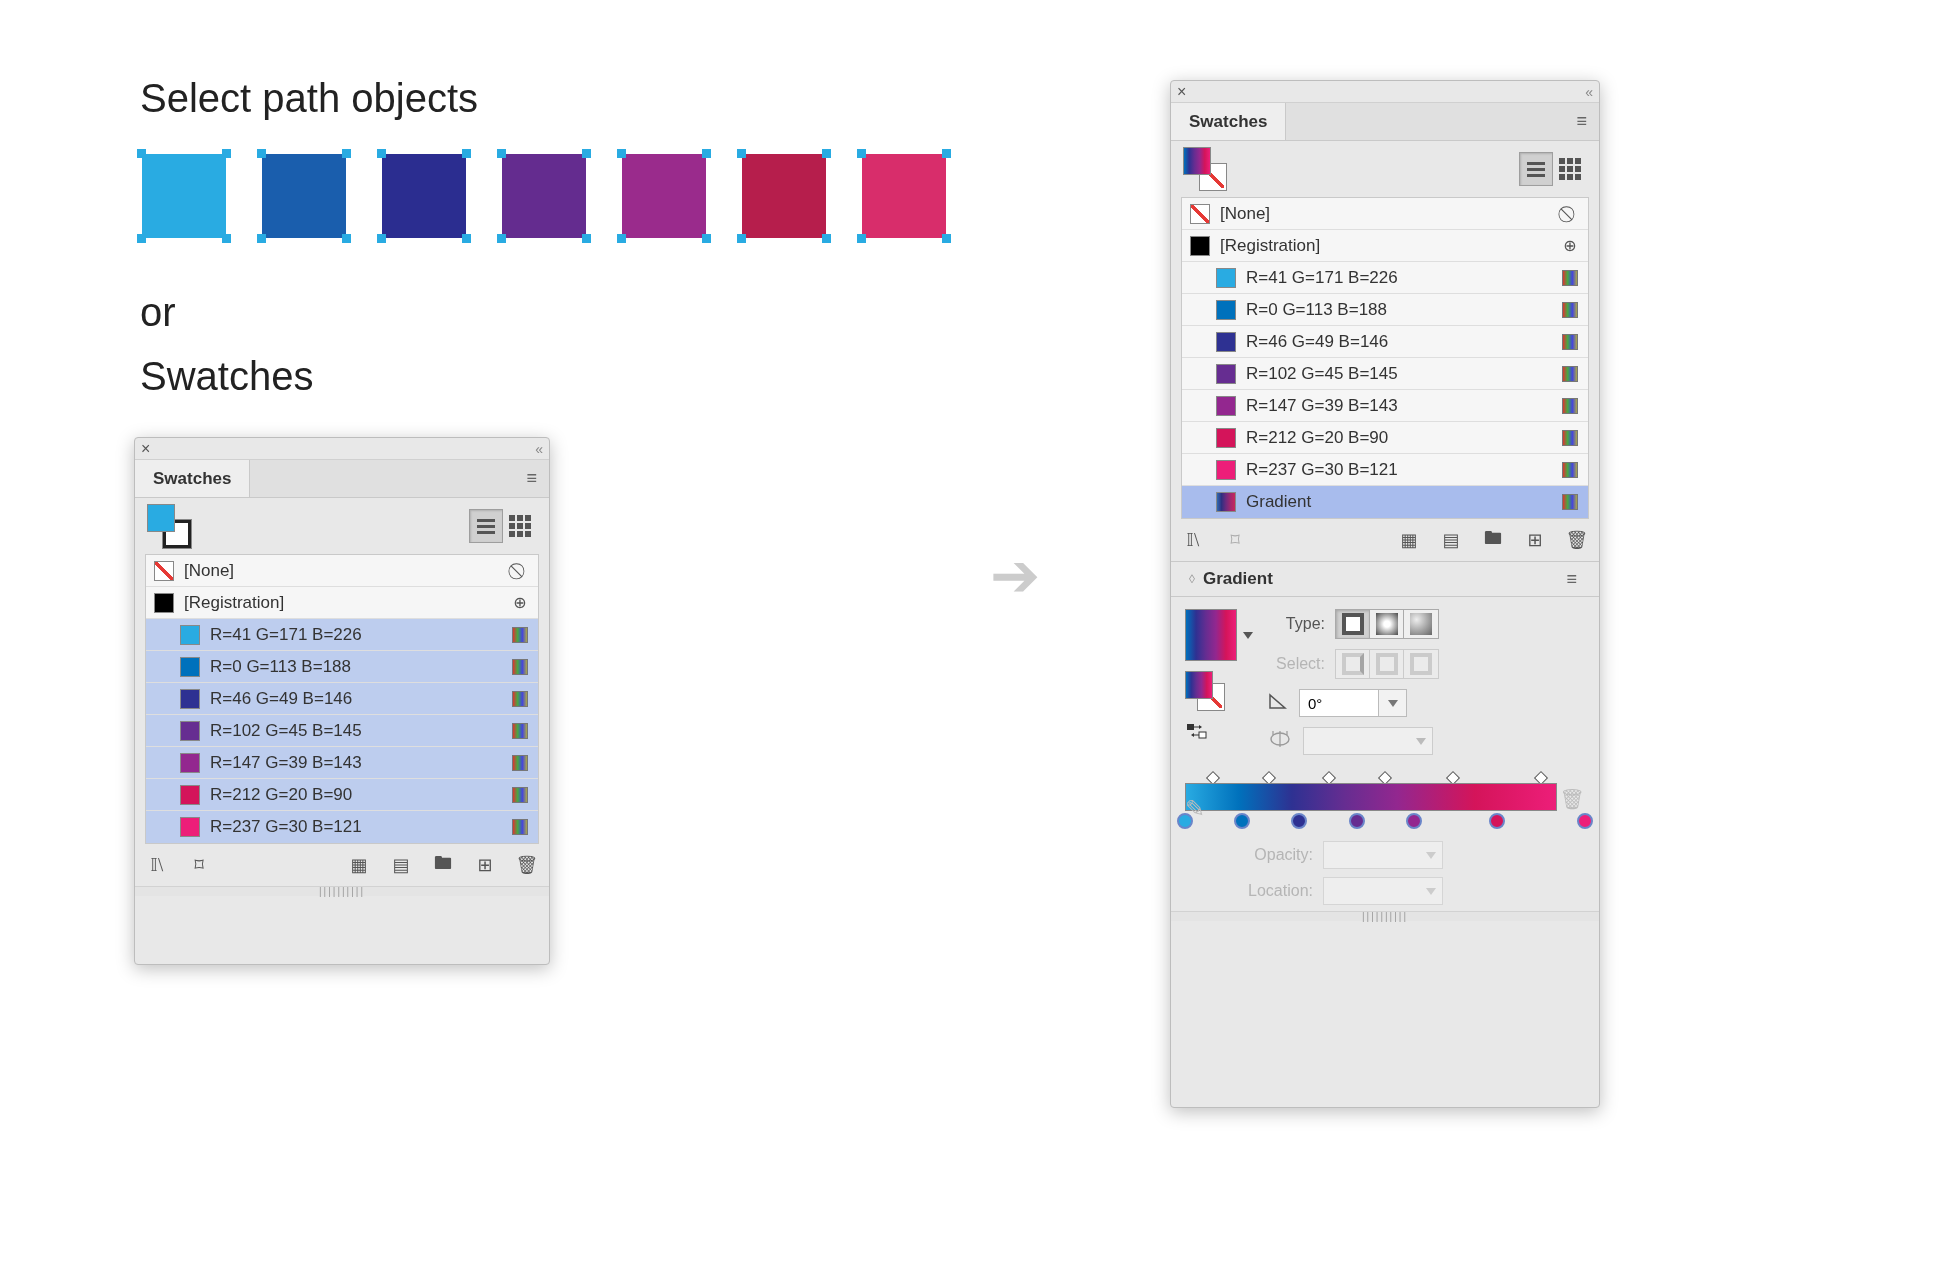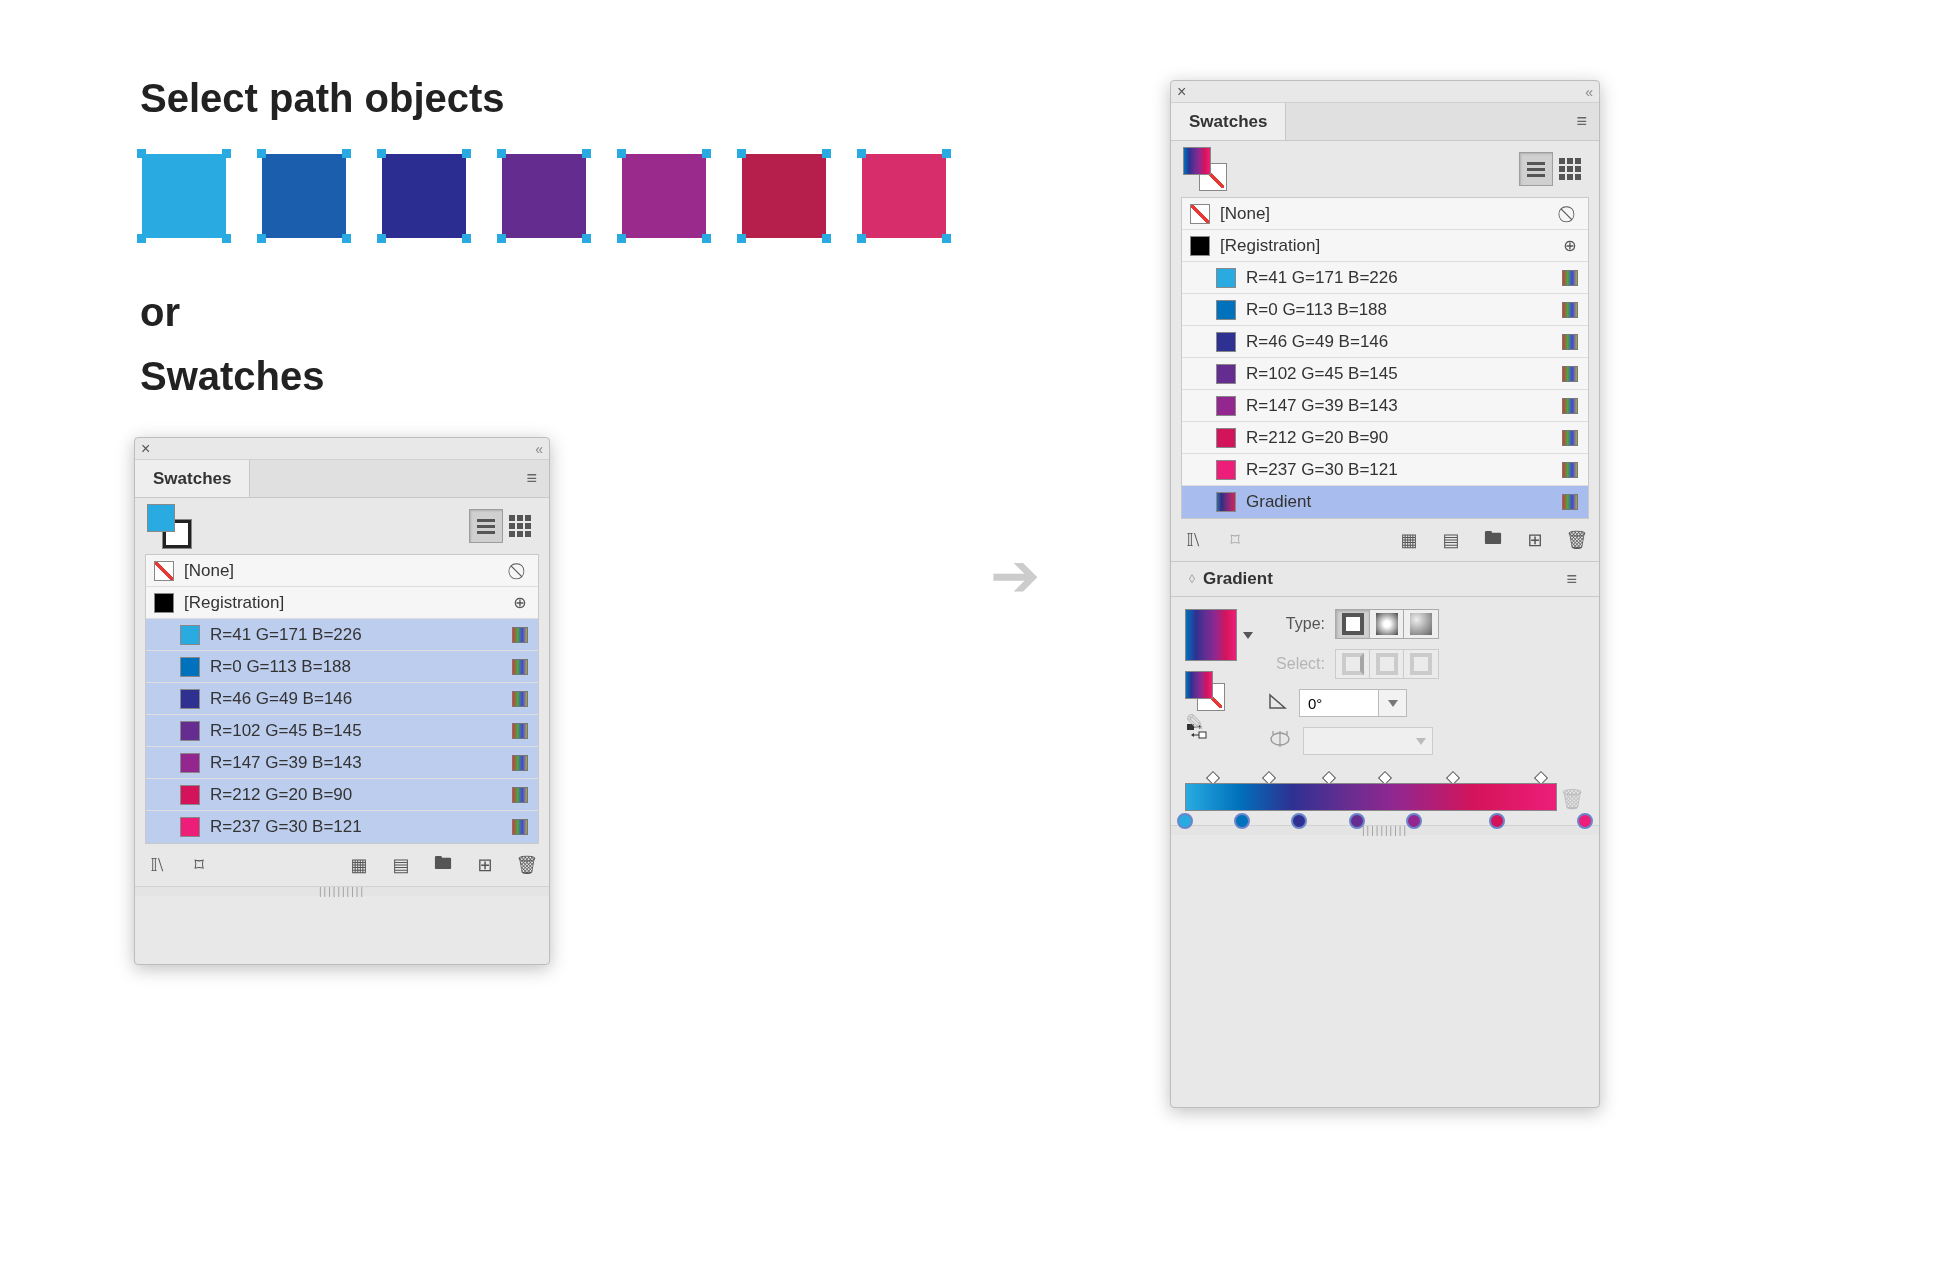--- a/index.html
+++ b/index.html
@@ -6,21 +6,21 @@
   body {
     font-family: -apple-system, BlinkMacSystemFont, "Segoe UI", "Helvetica Neue", Arial, sans-serif;
     background: #fff;
     width: 1934px;
     height: 1274px;
     position: relative;
     color: #333;
   }
   .heading {
     position: absolute;
-    font-weight: 700;
+    font-weight: 400;
     color: #222;
   }
   .h1a { left: 140px; top: 76px; font-size: 40px; }
   .h1b { left: 140px; top: 290px; font-size: 40px; }
   .h1c { left: 140px; top: 354px; font-size: 40px; }
 
   
   .squares { position: absolute; left: 140px; top: 152px; display: flex; gap: 32px; }
   .sq-wrap { position: relative; width: 88px; height: 88px; }
   .sq { position: absolute; left: 2px; top: 2px; width: 84px; height: 84px; }
@@ -532,15 +532,29 @@
           <div class="stop" style="left: 28.6%; background: rgb(46, 49, 146);"></div>
           <div class="stop" style="left: 42.9%; background: rgb(102, 45, 145);"></div>
           <div class="stop" style="left: 57.2%; background: rgb(147, 39, 143);"></div>
           <div class="stop" style="left: 78%; background: rgb(212, 20, 90);"></div>
           <div class="stop" style="left: 100%; background: rgb(237, 30, 121);"></div>
         </div>
       <span class="trashcan">🗑</span>
     </div>
 
     <span class="eyedrop">✎</span>
+    <div class="op-loc">
+      <div class="row">
+        <span class="lblfield dim" style="width:80px">Opacity:</span>
+        <div class="dimbox">
+            <div class="tri-down" style="border-top-color:#ccc"></div>
+          </div>
+      </div>
+      <div class="row">
+        <span class="lblfield dim" style="width:80px">Location:</span>
+        <div class="dimbox">
+            <div class="tri-down" style="border-top-color:#ccc"></div>
+          </div>
+      </div>
+    </div>
   </div>
   <div class="grip">||||||||||</div>
 </div>
 
 </body></html>

